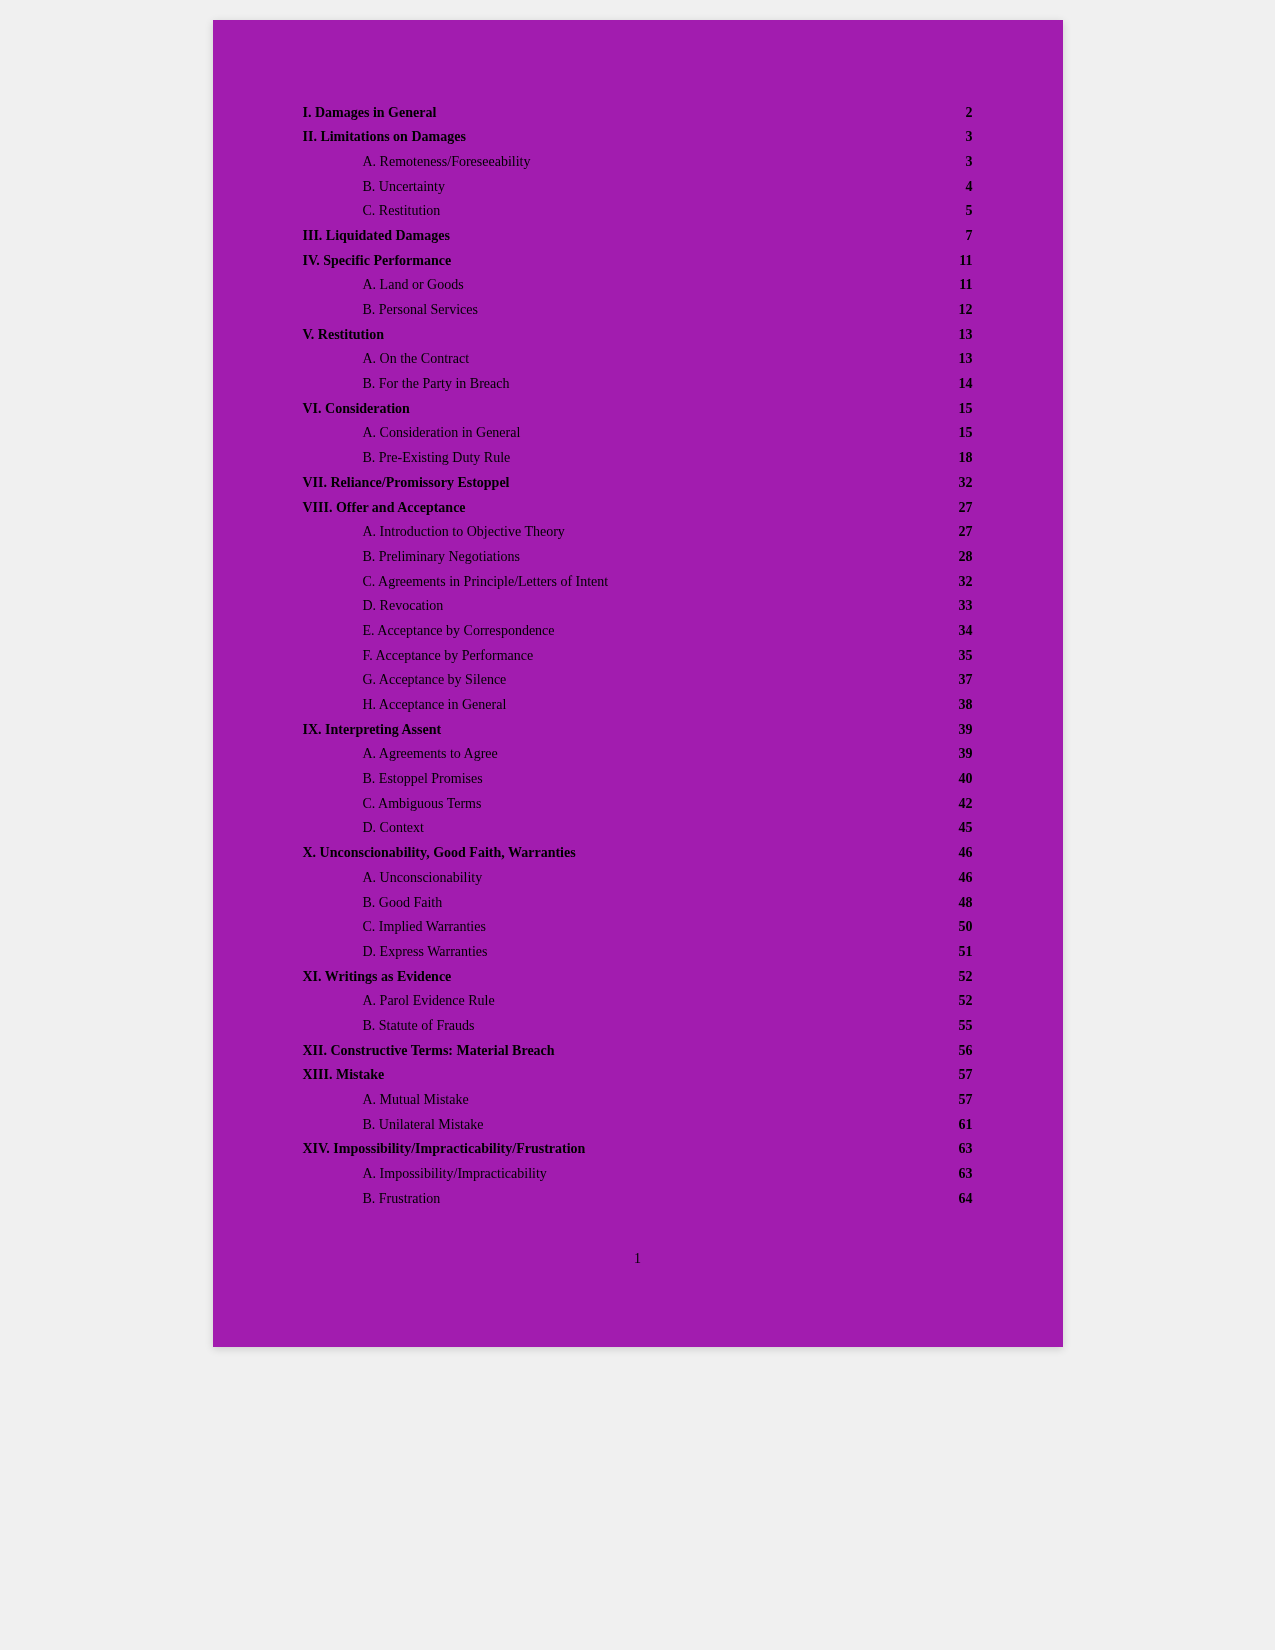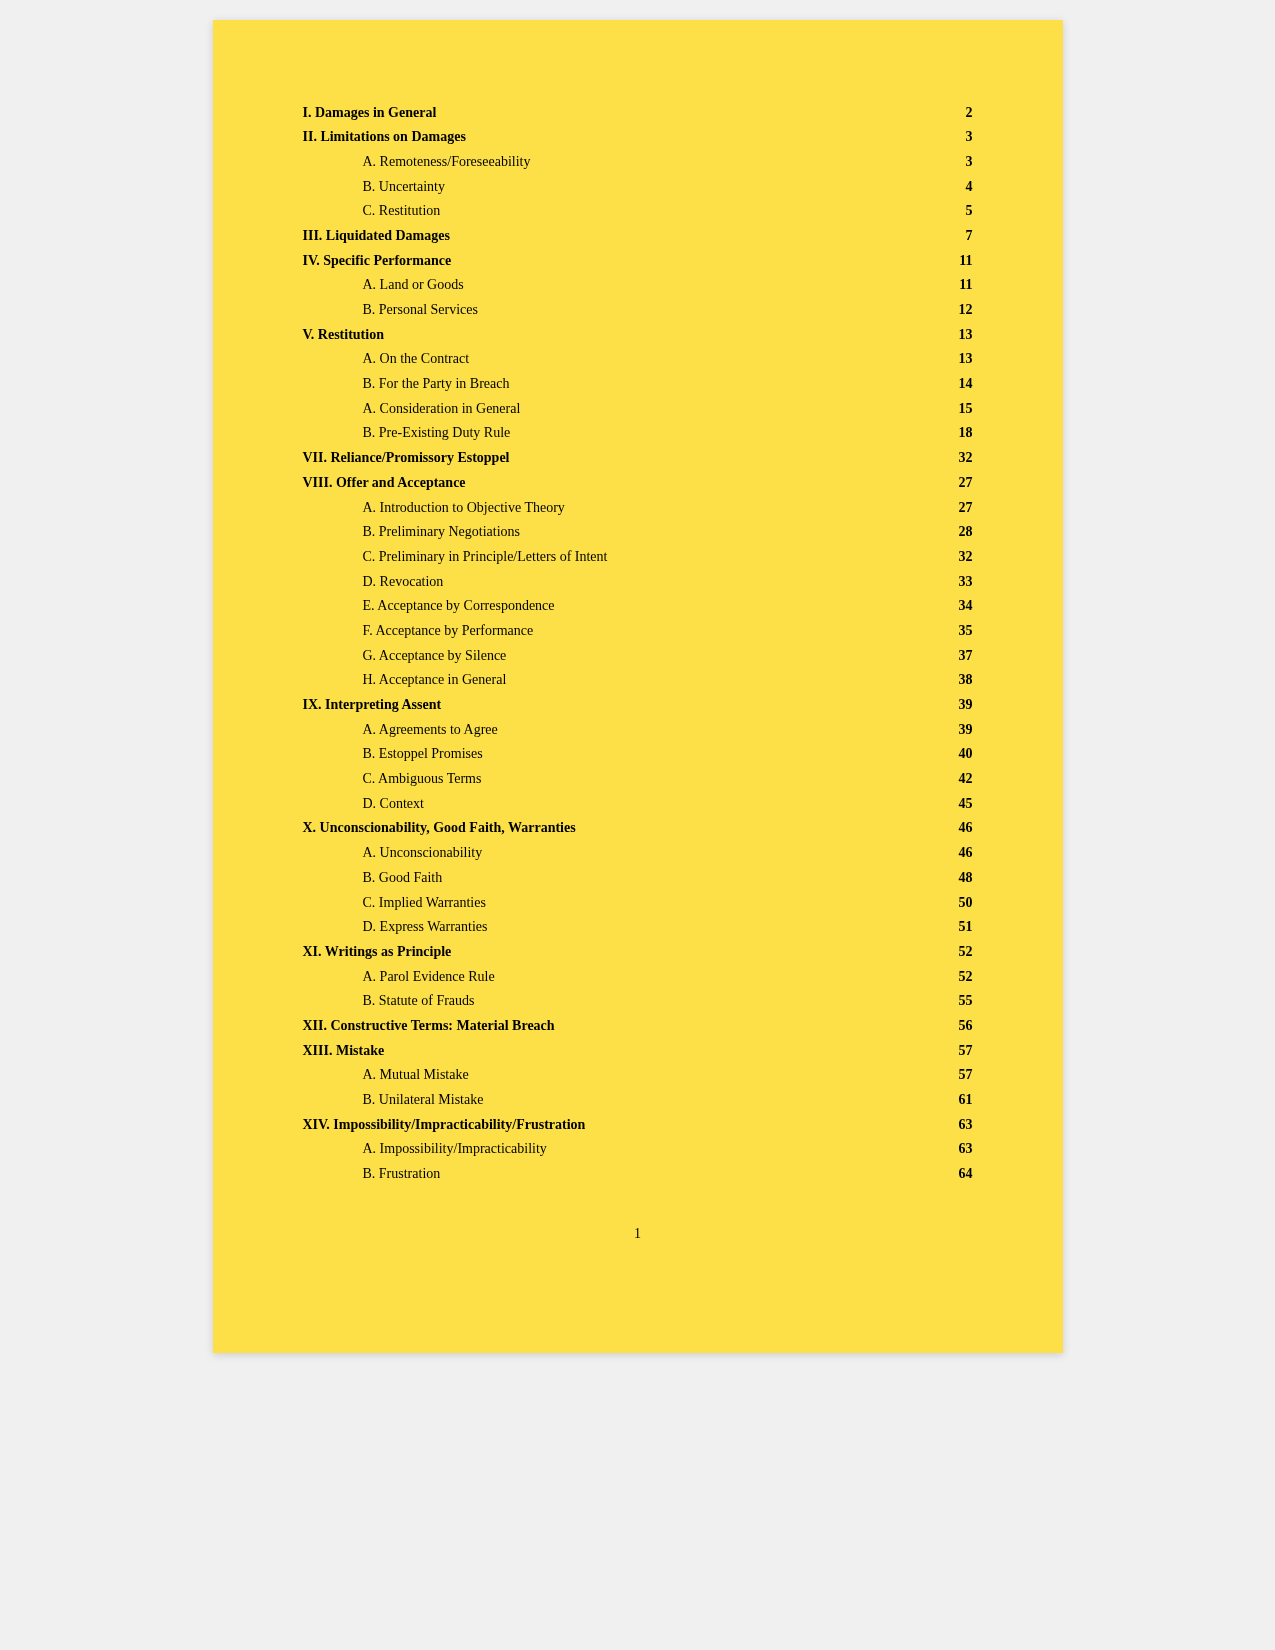--- a/index.html
+++ b/index.html
@@ -6,24 +6,24 @@
     body {
       background: #f0f0f0;
       display: flex;
       justify-content: center;
       align-items: flex-start;
       min-height: 100vh;
       padding: 20px;
       font-family: 'Times New Roman', Times, serif;
     }
     .page {
-      background: #fde047;
+      background: #a21caf;
       width: 850px;
       min-height: 1100px;
-      padding: 80px 90px 111px 90px;
+      padding: 80px 90px 80px 90px;
       box-shadow: 0 2px 8px rgba(0,0,0,0.15);
       position: relative;
     }
     .toc-table {
       width: 100%;
       border-collapse: collapse;
     }
     .toc-table tr td {
       padding: 1.5px 0;
       font-size: 14px;
@@ -104,20 +104,24 @@
           <td class="entry-page">13</td>
         </tr>
         <tr class="level-2">
           <td class="entry-label">A. On the Contract</td>
           <td class="entry-page">13</td>
         </tr>
         <tr class="level-2">
           <td class="entry-label">B. For the Party in Breach</td>
           <td class="entry-page">14</td>
         </tr>
+        <tr class="level-1">
+          <td class="entry-label">VI. Consideration</td>
+          <td class="entry-page">15</td>
+        </tr>
         <tr class="level-2">
           <td class="entry-label">A. Consideration in General</td>
           <td class="entry-page">15</td>
         </tr>
         <tr class="level-2">
           <td class="entry-label">B. Pre-Existing Duty Rule</td>
           <td class="entry-page">18</td>
         </tr>
         <tr class="level-1">
           <td class="entry-label">VII. Reliance/Promissory Estoppel</td>
@@ -129,21 +133,21 @@
         </tr>
         <tr class="level-2">
           <td class="entry-label">A. Introduction to Objective Theory</td>
           <td class="entry-page">27</td>
         </tr>
         <tr class="level-2">
           <td class="entry-label">B. Preliminary Negotiations</td>
           <td class="entry-page">28</td>
         </tr>
         <tr class="level-2">
-          <td class="entry-label">C. Preliminary in Principle/Letters of Intent</td>
+          <td class="entry-label">C. Agreements in Principle/Letters of Intent</td>
           <td class="entry-page">32</td>
         </tr>
         <tr class="level-2">
           <td class="entry-label">D. Revocation</td>
           <td class="entry-page">33</td>
         </tr>
         <tr class="level-2">
           <td class="entry-label">E. Acceptance by Correspondence</td>
           <td class="entry-page">34</td>
         </tr>
@@ -193,21 +197,21 @@
         </tr>
         <tr class="level-2">
           <td class="entry-label">C. Implied Warranties</td>
           <td class="entry-page">50</td>
         </tr>
         <tr class="level-2">
           <td class="entry-label">D. Express Warranties</td>
           <td class="entry-page">51</td>
         </tr>
         <tr class="level-1">
-          <td class="entry-label">XI. Writings as Principle</td>
+          <td class="entry-label">XI. Writings as Evidence</td>
           <td class="entry-page">52</td>
         </tr>
         <tr class="level-2">
           <td class="entry-label">A. Parol Evidence Rule</td>
           <td class="entry-page">52</td>
         </tr>
         <tr class="level-2">
           <td class="entry-label">B. Statute of Frauds</td>
           <td class="entry-page">55</td>
         </tr>

